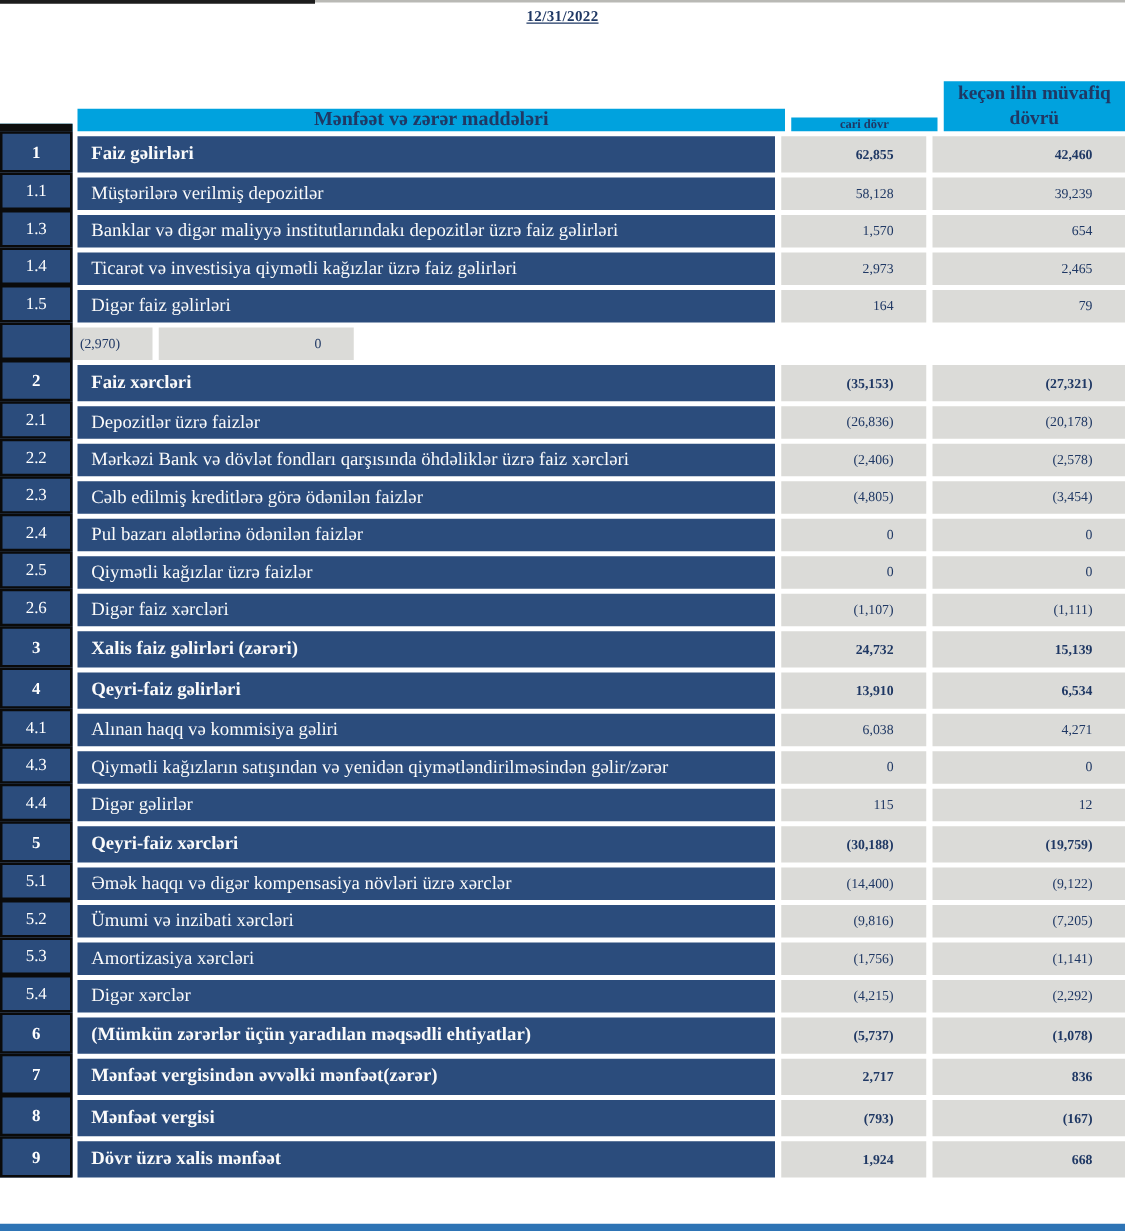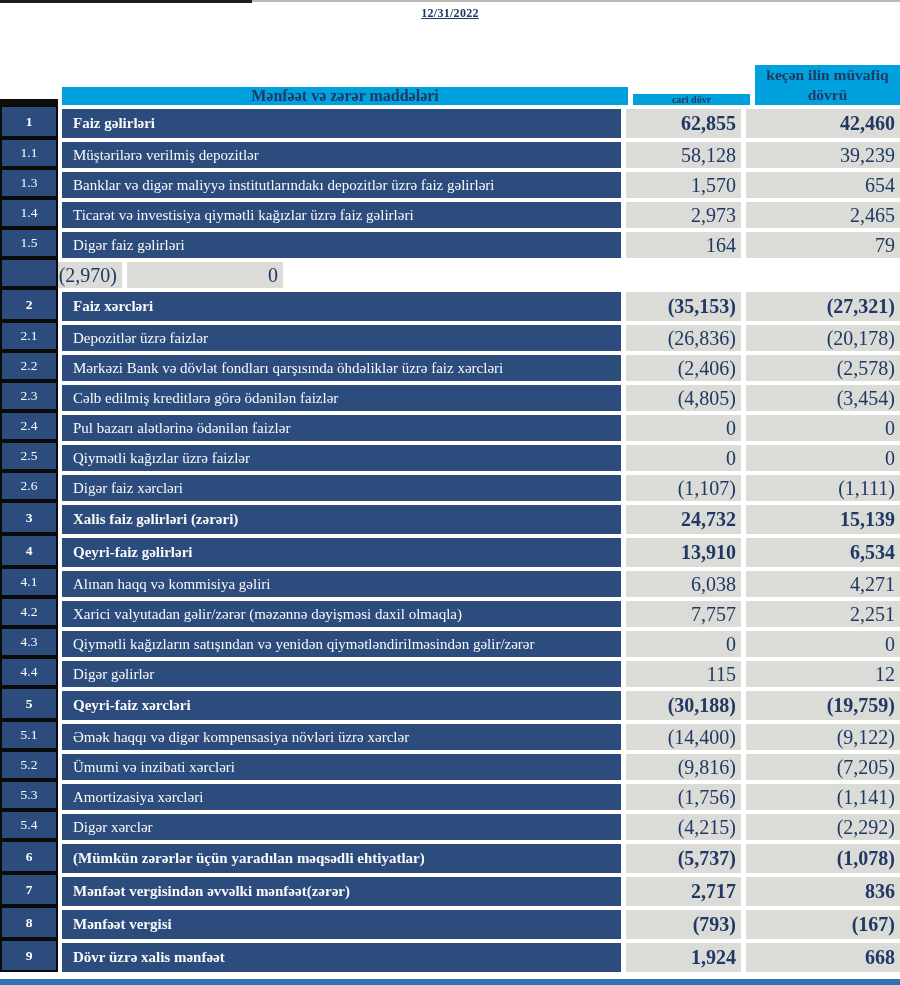--- a/index.html
+++ b/index.html
@@ -79,22 +79,22 @@
     overflow: hidden;
   }
   .val {
     width: 117px;
     margin-left: 5px;
     background: var(--value-bg, #DBDBD8);
     color: var(--value-text, #1F3864);
     display: flex;
     align-items: center;
     justify-content: flex-end;
-    padding-right: 5px;
-    font-size: 20px;
+    padding-right: 26px;
+    font-size: 11px;
   }
   .val.prev { width: 156px; }
 
   .bottom-strip {
     position: absolute;
     left: 0; right: 0; bottom: 0;
     height: 6px;
     background: var(--bottom-strip, #2E74B5);
     z-index: 5;
   }
@@ -207,26 +207,20 @@
     <div class="val cur">13,910</div>
     <div class="val prev">6,534</div>
   </div>
       <div class="row">
     <div class="num">4.1</div>
     <div class="label">Alınan haqq və kommisiya gəliri</div>
     <div class="val cur">6,038</div>
     <div class="val prev">4,271</div>
   </div>
       <div class="row">
-    <div class="num">4.2</div>
-    <div class="label">Xarici valyutadan gəlir/zərər (məzənnə dəyişməsi daxil olmaqla)</div>
-    <div class="val cur">7,757</div>
-    <div class="val prev">2,251</div>
-  </div>
-      <div class="row">
     <div class="num">4.3</div>
     <div class="label">Qiymətli kağızların satışından və yenidən qiymətləndirilməsindən gəlir/zərər</div>
     <div class="val cur">0</div>
     <div class="val prev">0</div>
   </div>
       <div class="row">
     <div class="num">4.4</div>
     <div class="label">Digər gəlirlər</div>
     <div class="val cur">115</div>
     <div class="val prev">12</div>

